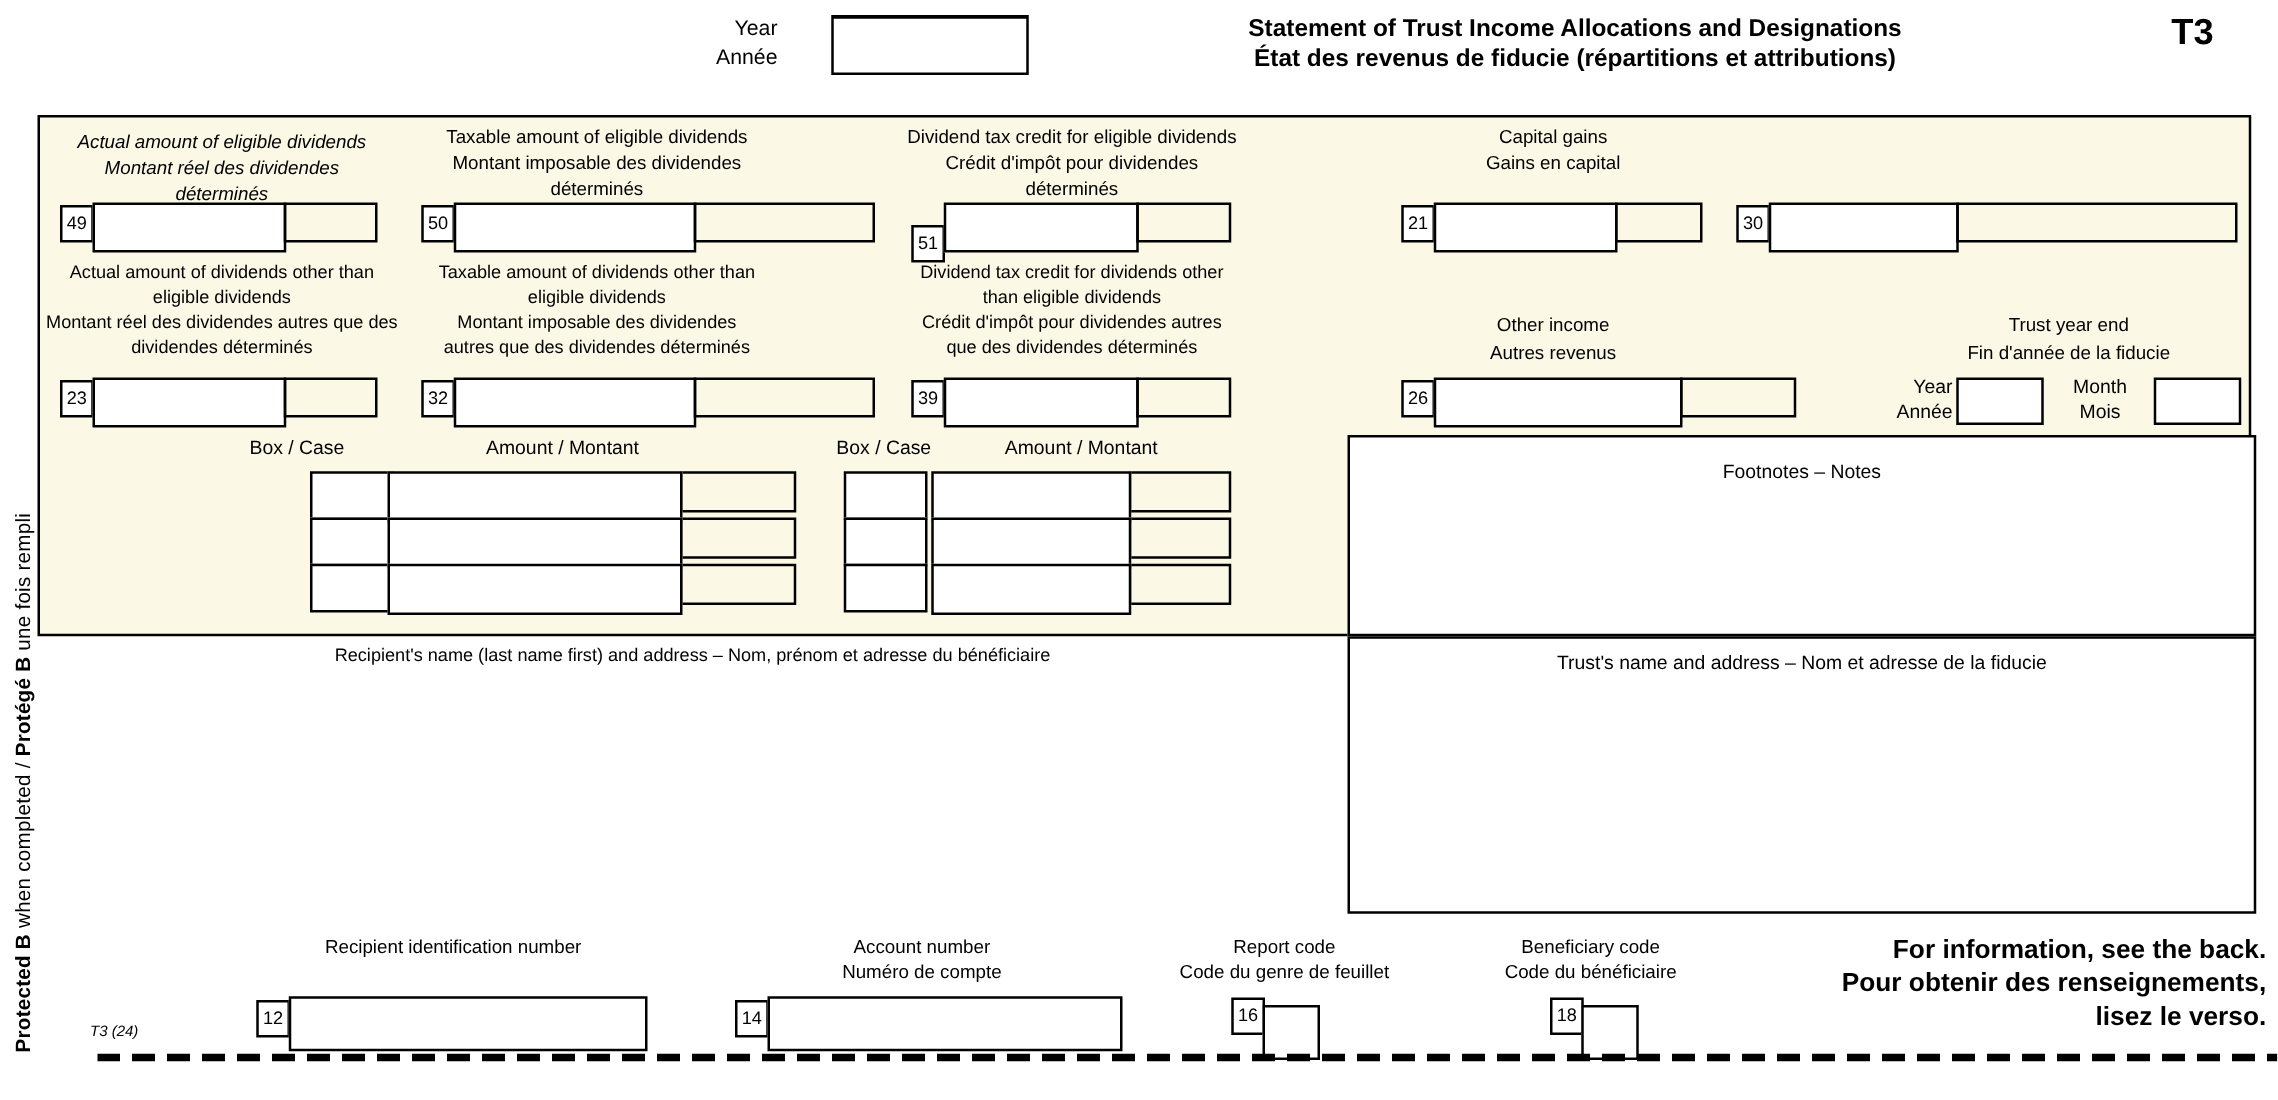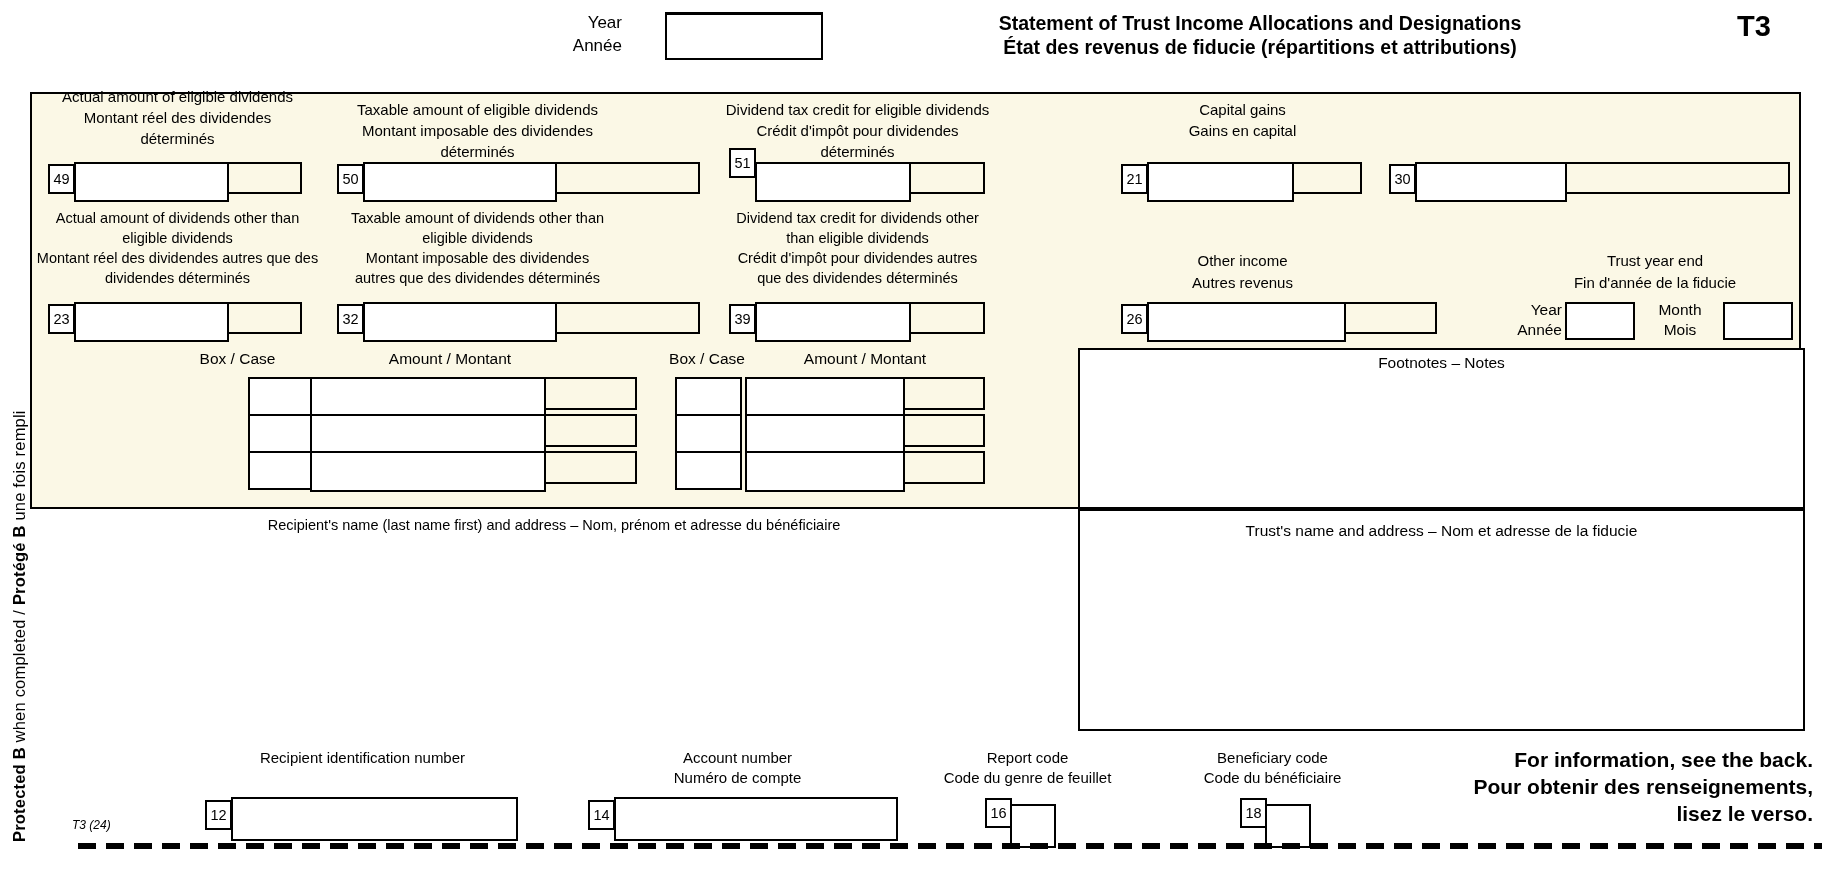--- a/index.html
+++ b/index.html
@@ -53,21 +53,21 @@
   <div class="whitebigbox" style="left:665px; top:12px; width:158px; height:48px; border-top-width:3px;"></div>
 
   <div class="title" style="left:805px; top:11px; width:910px;">
     <div>Statement of Trust Income Allocations and Designations</div>
     <div>État des revenus de fiducie (répartitions et attributions)</div>
   </div>
   <div class="t3big" style="left:1737px; top:10px;">T3</div>
 
   <div class="creambox" style="left:30px; top:92px; width:1771px; height:417px; background:#FBF8E6;"></div>
 
-  <div class="lbl r1" style="left:35px; top:86px; width:285px;">
+  <div class="lbl r1" style="left:35px; top:103px; width:285px;font-style:italic;">
     <div>Actual amount of eligible dividends</div>
     <div>Montant réel des dividendes</div>
     <div>déterminés</div>
   </div>
   <div class="lbl r1" style="left:330px; top:99px; width:295px;">
     <div>Taxable amount of eligible dividends</div>
     <div>Montant imposable des dividendes</div>
     <div>déterminés</div>
   </div>
   <div class="lbl r1" style="left:705px; top:99px; width:305px;">
@@ -81,21 +81,21 @@
   </div>
 
   <div class="numbox" style="left:48px; top:164px;">49</div>
   <div class="entry white" style="left:74px; top:162px; width:155px; height:40px;"></div>
   <div class="entry cents" style="left:227px; top:162px; width:75px; height:32px;"></div>
 
   <div class="numbox" style="left:337px; top:164px;">50</div>
   <div class="entry white" style="left:363px; top:162px; width:194px; height:40px;"></div>
   <div class="entry cents" style="left:555px; top:162px; width:145px; height:32px;"></div>
 
-  <div class="numbox" style="left:729px; top:148px;">51</div>
+  <div class="numbox" style="left:729px; top:180px;">51</div>
   <div class="entry white" style="left:755px; top:162px; width:156px; height:40px;"></div>
   <div class="entry cents" style="left:909px; top:162px; width:76px; height:32px;"></div>
 
   <div class="numbox" style="left:1121px; top:164px;">21</div>
   <div class="entry white" style="left:1147px; top:162px; width:147px; height:40px;"></div>
   <div class="entry cents" style="left:1292px; top:162px; width:70px; height:32px;"></div>
 
   <div class="numbox" style="left:1389px; top:164px;">30</div>
   <div class="entry white" style="left:1415px; top:162px; width:152px; height:40px;"></div>
   <div class="entry cents" style="left:1565px; top:162px; width:225px; height:32px;"></div>
@@ -177,21 +177,21 @@
   <div class="entry white" style="left:675px; top:451px; width:67px; height:39px;"></div>
 
   <div class="entry cents" style="left:903px; top:377px; width:82px; height:33px;"></div>
   <div class="entry white" style="left:745px; top:377px; width:160px; height:41px;"></div>
   <div class="entry cents" style="left:903px; top:414px; width:82px; height:33px;"></div>
   <div class="entry white" style="left:745px; top:414px; width:160px; height:41px;"></div>
   <div class="entry cents" style="left:903px; top:451px; width:82px; height:33px;"></div>
   <div class="entry white" style="left:745px; top:451px; width:160px; height:41px;"></div>
 
   <div class="whitebigbox" style="left:1078px; top:348px; width:727px; height:161px;"></div>
-  <div class="hdr-label" style="left:1078px; top:354px; width:727px;">Footnotes – Notes</div>
+  <div class="hdr-label" style="left:1078px; top:369px; width:727px;">Footnotes – Notes</div>
 
   <div class="whitebigbox" style="left:1078px; top:509px; width:727px; height:222px;"></div>
   <div class="hdr-label" style="left:1078px; top:522px; width:727px;">Trust's name and address – Nom et adresse de la fiducie</div>
 
   <div class="abs" style="left:30px; top:511px; width:1048px; height:230px;"></div>
   <div class="hdr-label" style="left:30px; top:517px; width:1048px; font-size:14.5px;">Recipient's name (last name first) and address – Nom, prénom et adresse du bénéficiaire</div>
 
   <div class="lbl" style="left:200px; top:748px; width:325px;">
     <div>Recipient identification number</div>
   </div>

